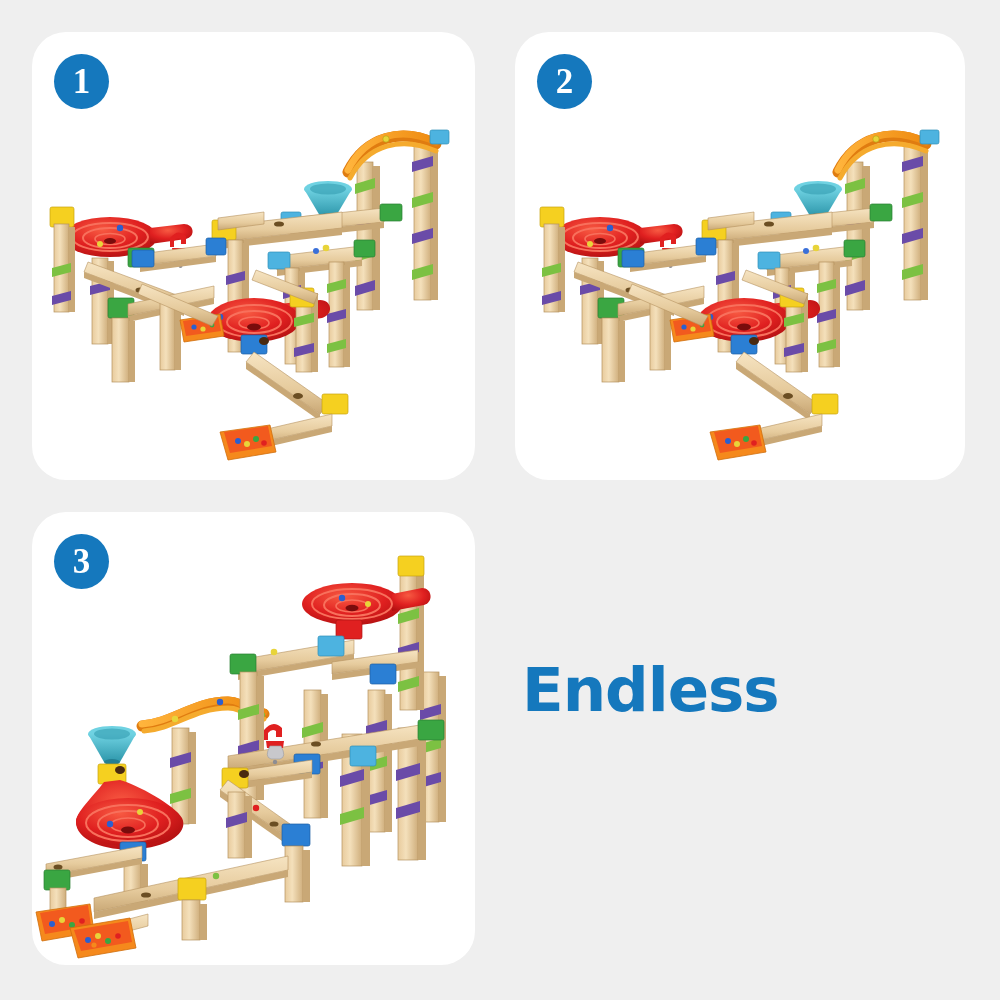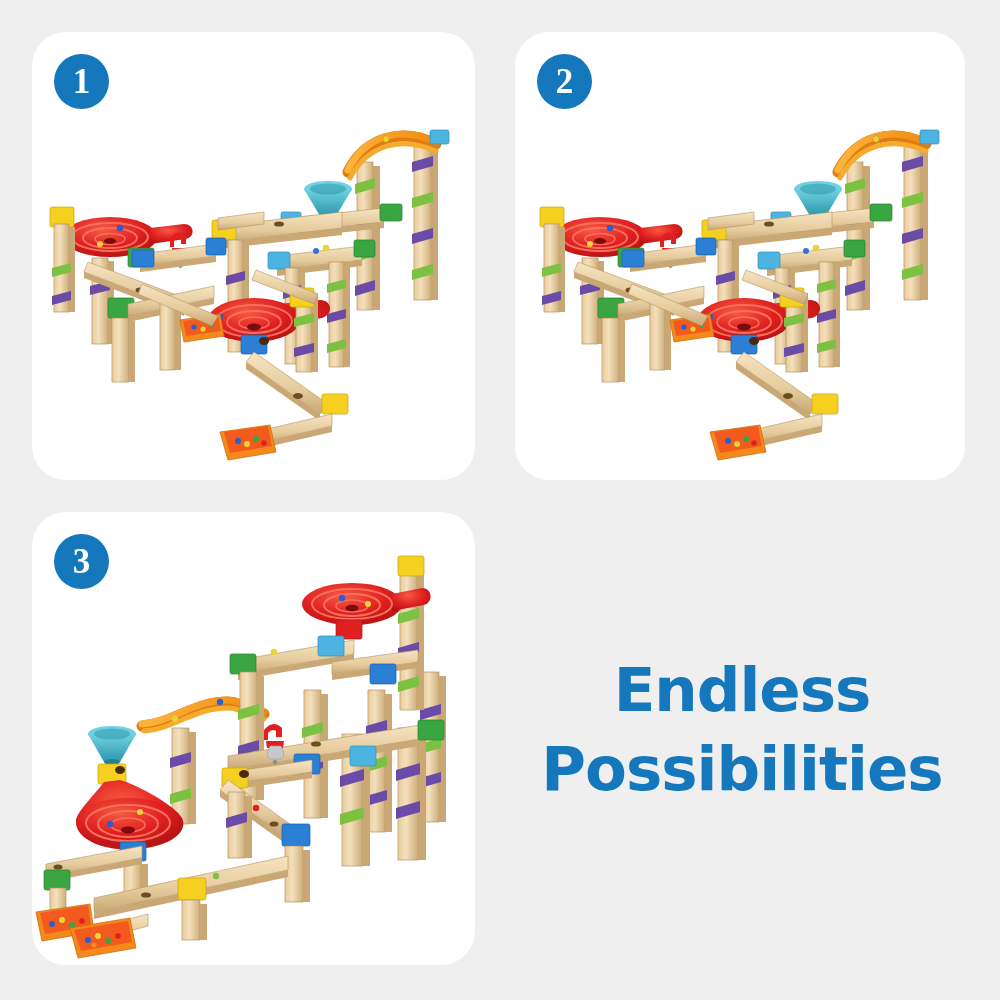--- a/index.html
+++ b/index.html
@@ -41,21 +41,20 @@
   .tagline{
     position:absolute;
     left:522px; top:650px;
     width:440px;
     color:#1578bd;
     font-size:61px;
     font-weight:bold;
     line-height:1.30;
     letter-spacing:-1px;
     font-family:"DejaVu Sans", sans-serif;
-    text-align:center;
   }
   .tagline div{white-space:nowrap;}
 </style>
 </head>
 <body>
 
 <div class="stage">
 
   <div class="card" id="card-1">
     <div class="scene">
@@ -816,16 +815,15 @@
             <circle cx="62" cy="433" r="2.6" fill="#f5891c"></circle>
           </g>
         </g>
       </svg>
     </div>
     <div class="badge">3</div>
   </div>
 
   <div class="tagline">
     <div>Endless</div>
-    <div>Possibilities</div>
   </div>
 
 </div>
 
 </body></html>

